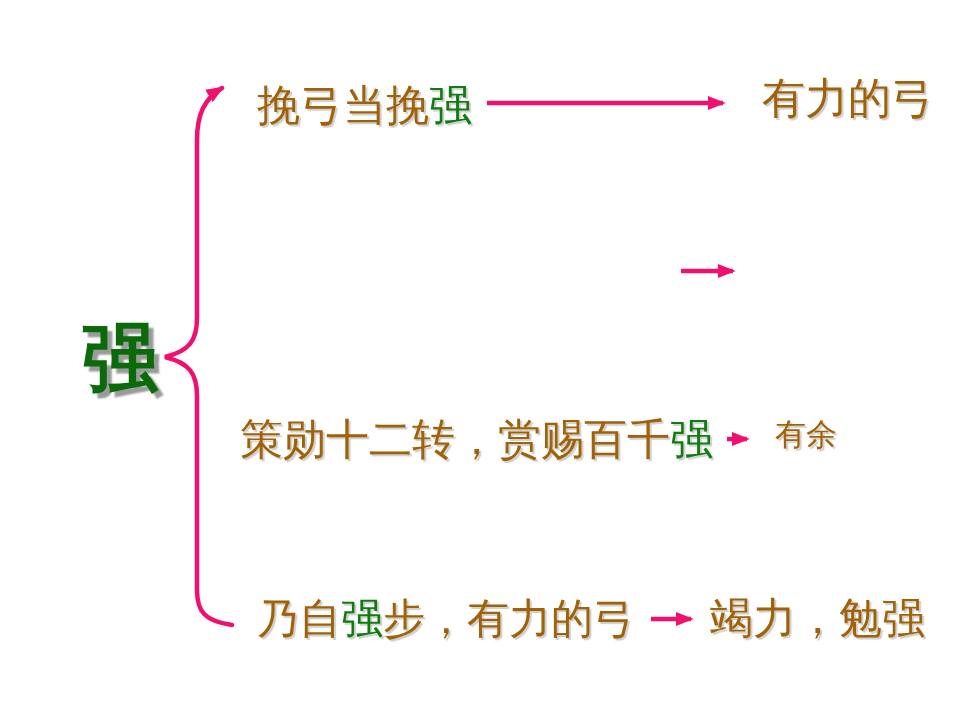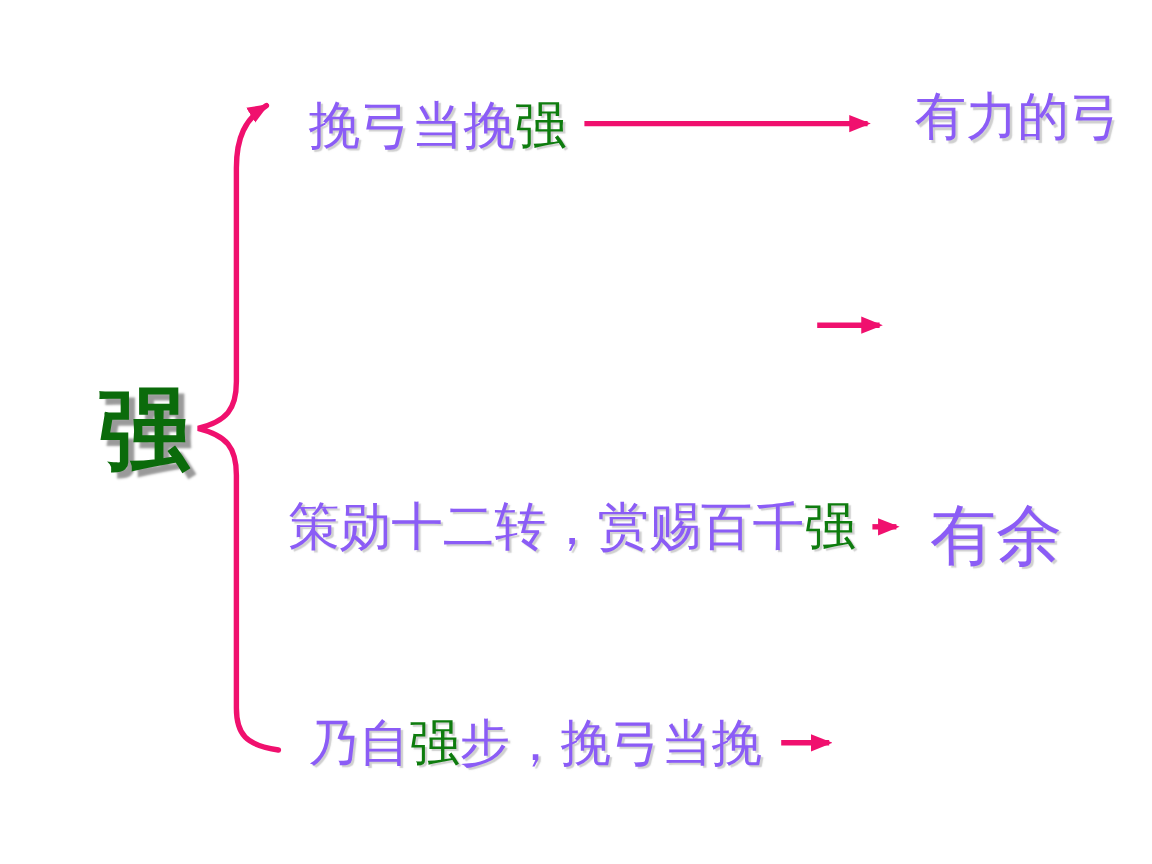--- a/index.html
+++ b/index.html
@@ -9,36 +9,36 @@
     width: 960px;
     height: 720px;
     background: #ffffff;
     overflow: hidden;
     font-family: "DejaVu Serif", "Liberation Serif", serif;
   }
   .abs { position: absolute; white-space: nowrap; line-height: 1; }
   .phrase-text, .meaning-text {
     text-shadow: 2px 2px 1px rgba(165,165,165,0.55);
   }
-  .c-blue  { color: #8b5cf6; }
+  .c-blue  { color: #a16207; }
   .c-green { color: #0E7C0E; }
   .root-char {
     left: 82px; top: 320px;
     font-size: 76px;
     font-weight: bold;
     color: #0B6B0B;
     text-shadow: 5px 5px 2px #9a9a9a;
   }
   
   .phrase-1  { left: 257px; top: 84px;  font-size: 43px; }
   .meaning-1 { left: 762px; top: 77px;  font-size: 43px; text-align: center; }
   .phrase-2  { left: 239px; top: 251px; font-size: 38px; }
   .meaning-2 { left: 769px; top: 250px; font-size: 45px; }
   .phrase-3  { left: 240px; top: 418px; font-size: 43px; }
-  .meaning-3 { left: 775px; top: 419px; font-size: 55px; }
+  .meaning-3 { left: 775px; top: 419px; font-size: 31px; }
   .phrase-4  { left: 257px; top: 598px; font-size: 42px; }
   .meaning-4 { left: 710px; top: 597px; font-size: 43px; }
   svg.connectors {
     position: absolute;
     left: 0; top: 0;
     width: 960px; height: 720px;
     pointer-events: none;
   }
 </style>
 </head>
@@ -74,16 +74,17 @@
   </div>
   <div class="abs meaning-1 meaning-text c-blue">有力的弓</div>
 
 
   <div class="abs phrase-3 phrase-text">
     <span class="c-blue">策勋十二转，赏赐百千</span><span class="c-green">强</span>
   </div>
   <div class="abs meaning-3 meaning-text c-blue">有余</div>
 
   <div class="abs phrase-4 phrase-text">
-    <span class="c-blue">乃自</span><span class="c-green">强</span><span class="c-blue">步，挽弓当挽</span>
+    <span class="c-blue">乃自</span><span class="c-green">强</span><span class="c-blue">步，有力的弓</span>
   </div>
+  <div class="abs meaning-4 meaning-text c-blue">竭力，勉强</div>
 
 </div>
 
 </body></html>

